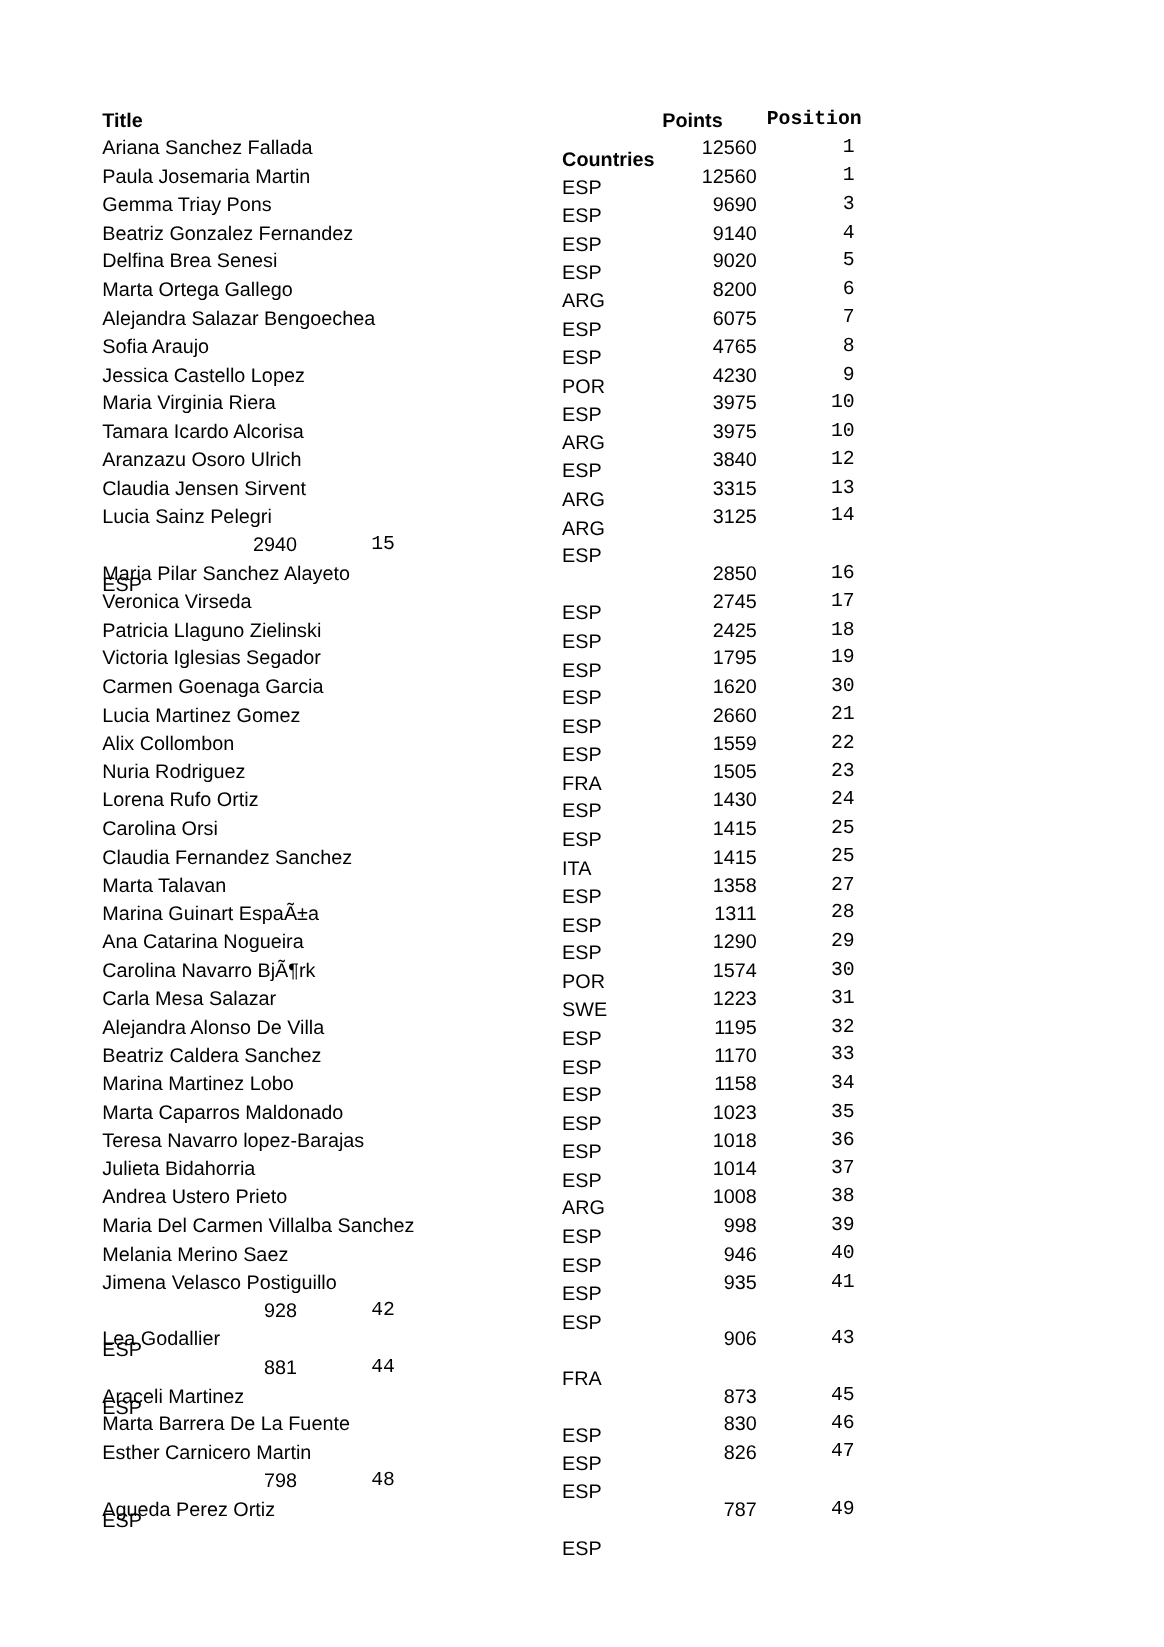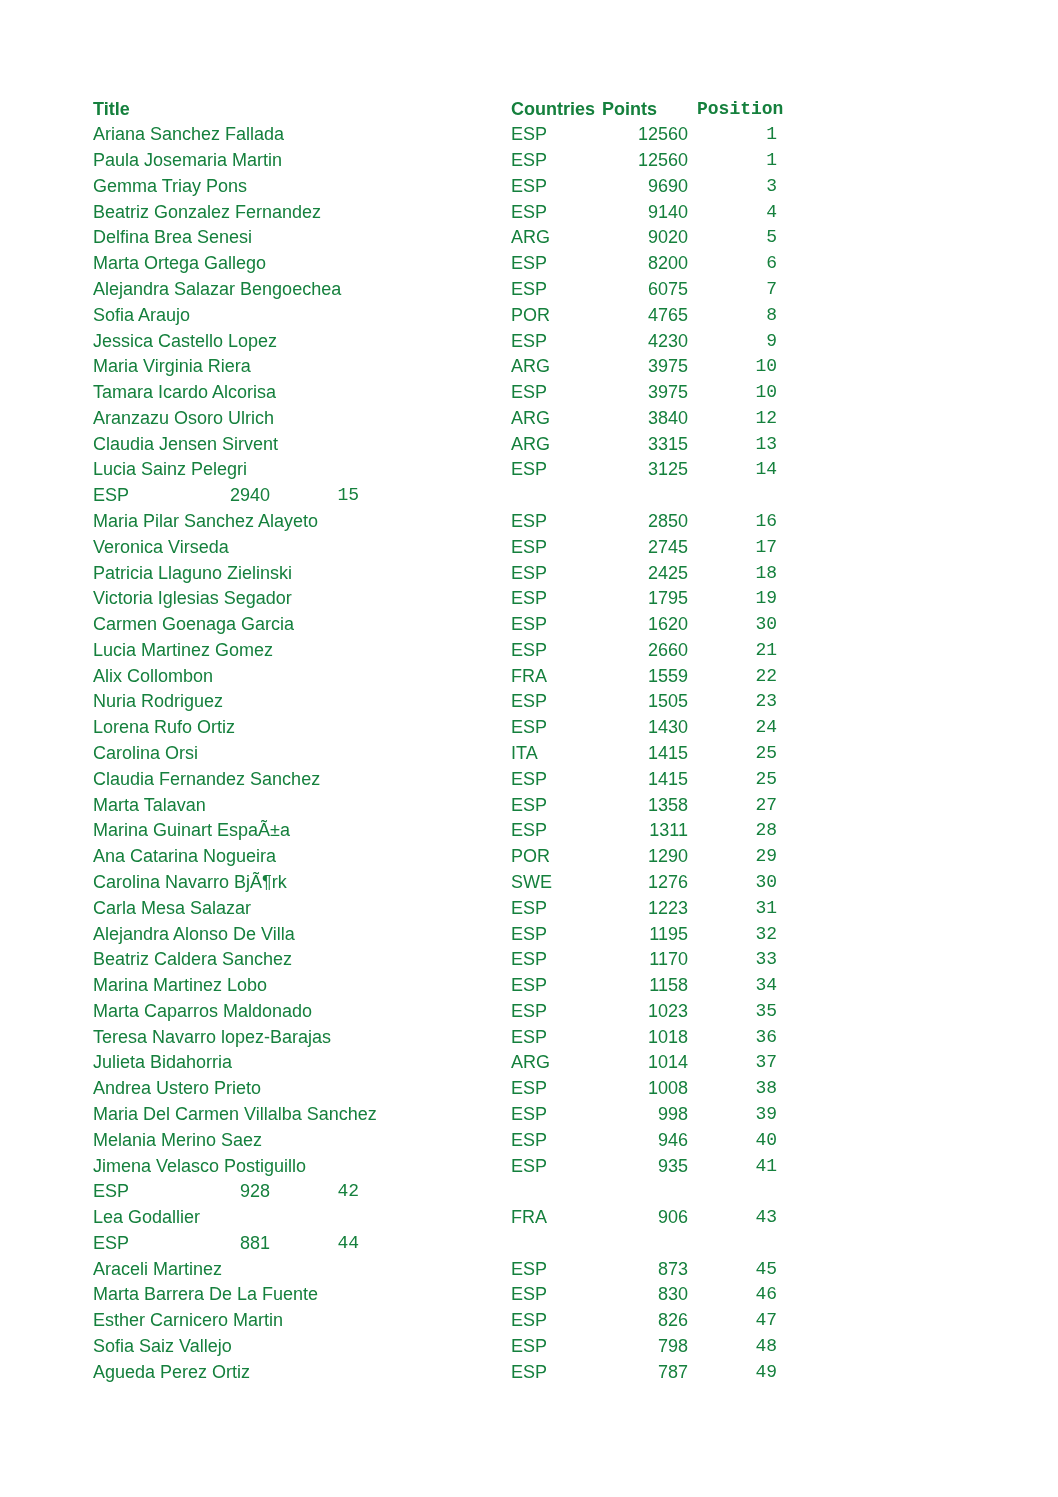--- a/index.html
+++ b/index.html
@@ -7,38 +7,38 @@
     padding: 0;
     background: #ffffff;
   }
   .page {
     position: relative;
     width: 1058px;
     height: 1497px;
     background: #ffffff;
     font-family: "Liberation Sans", sans-serif;
     font-size: 18px;
-    color: #15803d;
+    color: #000000;
     overflow: hidden;
   }
   .ranking-table {
     position: absolute;
     left: 93px;
     top: 96.5px;
     width: 684px;
   }
   .row {
     display: flex;
     height: 25.79px;
     line-height: 25.79px;
     white-space: nowrap;
   }
   .cell { box-sizing: border-box; }
   .c-title    { width: 418px; text-align: left; }
-  .c-country  { width: 91px;  text-align: left; }
+  .c-country  { width: 91px;  text-align: left; margin-top: 36px; }
   .c-points   { width: 86px;  text-align: right; }
   .c-position { width: 89px;  text-align: right; font-family: Liberation Mono, monospace; }
   .header-row .cell { font-weight: bold; }
   .header-row .c-points   { text-align: left; }
   .header-row .c-position { text-align: left; padding-left: 9px; }
 </style>
 </head>
 <body>
 
 <div class="page">
@@ -219,21 +219,21 @@
         </div>
         <div class="row">
           <div class="cell c-title">Ana Catarina Nogueira</div>
           <div class="cell c-country">POR</div>
           <div class="cell c-points">1290</div>
           <div class="cell c-position">29</div>
         </div>
         <div class="row">
           <div class="cell c-title">Carolina Navarro BjÃ¶rk</div>
           <div class="cell c-country">SWE</div>
-          <div class="cell c-points">1276</div>
+          <div class="cell c-points">1574</div>
           <div class="cell c-position">30</div>
         </div>
         <div class="row">
           <div class="cell c-title">Carla Mesa Salazar</div>
           <div class="cell c-country">ESP</div>
           <div class="cell c-points">1223</div>
           <div class="cell c-position">31</div>
         </div>
         <div class="row">
           <div class="cell c-title">Alejandra Alonso De Villa</div>
@@ -323,21 +323,20 @@
           <div class="cell c-points">830</div>
           <div class="cell c-position">46</div>
         </div>
         <div class="row">
           <div class="cell c-title">Esther Carnicero Martin</div>
           <div class="cell c-country">ESP</div>
           <div class="cell c-points">826</div>
           <div class="cell c-position">47</div>
         </div>
         <div class="row">
-          <div class="cell c-title">Sofia Saiz Vallejo</div>
           <div class="cell c-country">ESP</div>
           <div class="cell c-points">798</div>
           <div class="cell c-position">48</div>
         </div>
         <div class="row">
           <div class="cell c-title">Agueda Perez Ortiz</div>
           <div class="cell c-country">ESP</div>
           <div class="cell c-points">787</div>
           <div class="cell c-position">49</div>
         </div>

